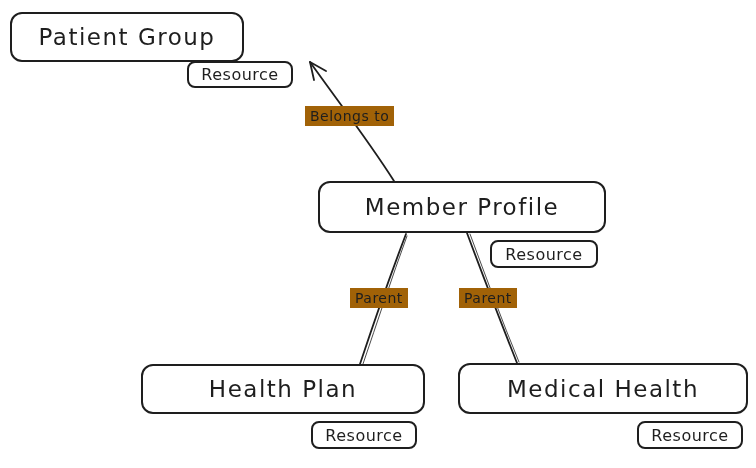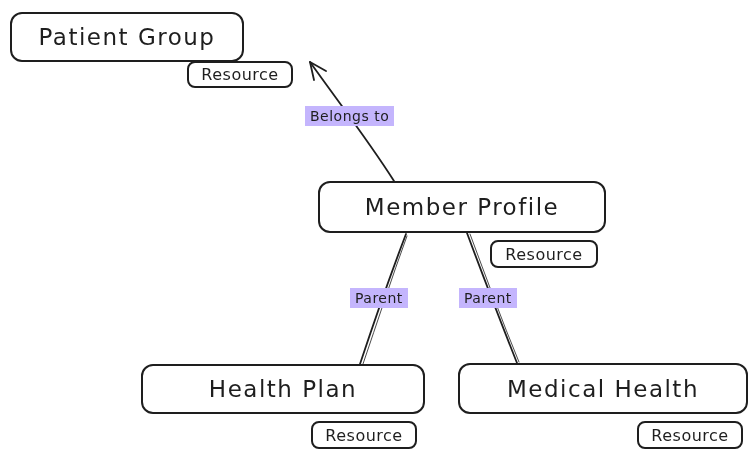--- a/index.html
+++ b/index.html
@@ -53,21 +53,21 @@
     letter-spacing: 0.5px;
     white-space: nowrap;
     box-sizing: border-box;
   }
   .badge-patient-group   { left: 187px; top: 61px;  width: 106px; height: 27px; }
   .badge-member-profile  { left: 490px; top: 240px; width: 108px; height: 28px; }
   .badge-health-plan     { left: 311px; top: 421px; width: 106px; height: 28px; }
   .badge-medical-records { left: 637px; top: 421px; width: 106px; height: 28px; }
   .edge-label {
     position: absolute;
-    background: #c4b5fd;
+    background: #a16207;
     color: #1e1e1e;
     font-size: 14px;
     letter-spacing: 0.5px;
     padding: 2px 5px;
     white-space: nowrap;
     text-align: right;
   }
   .edge-label-belongs-to   { left: 305px; top: 106px; }
   .edge-label-parent-left  { left: 350px; top: 288px; }
   .edge-label-parent-right { left: 459px; top: 288px; }

